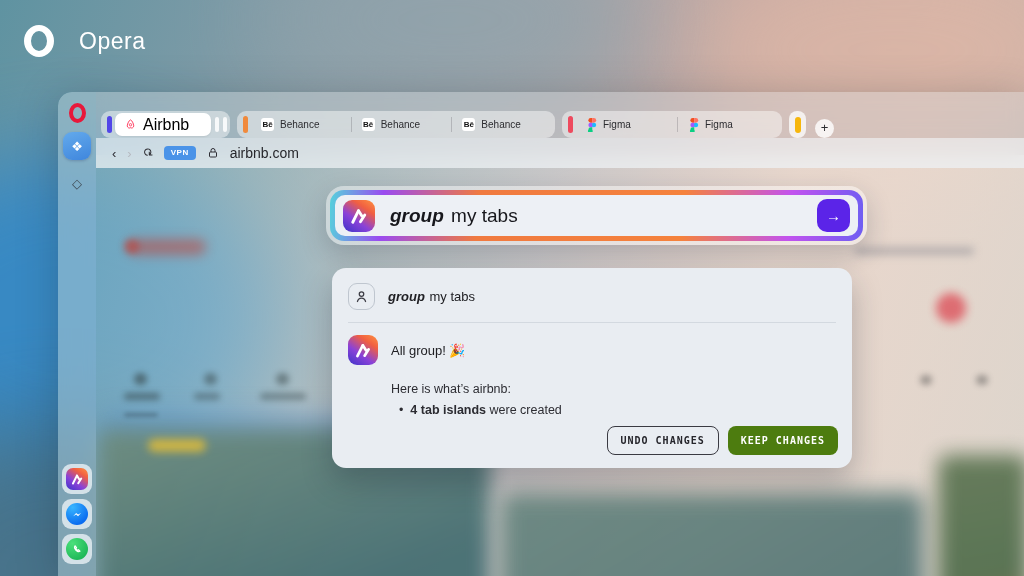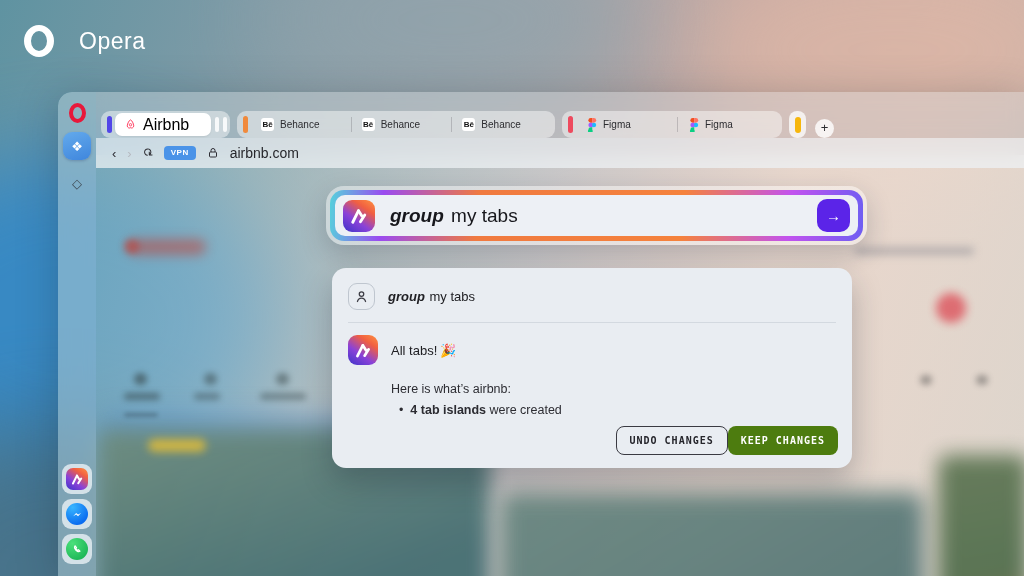--- a/index.html
+++ b/index.html
@@ -119,21 +119,21 @@
           border-radius:14px;box-shadow:0 14px 30px rgba(25,35,55,.28);padding:15px 16px;box-sizing:border-box;}
   .drow{display:flex;align-items:center;gap:13px;}
   .avatar{width:27px;height:27px;border:1px solid #bfc6cf;border-radius:9px;display:flex;
           align-items:center;justify-content:center;box-sizing:border-box;flex:none;}
   .dtext{font-size:13px;color:#202024;}
   .dtext i{font-weight:bold;margin-right:1px;}
   .divider{height:1px;background:#d3d9e0;margin:12px 0;}
   .dlg-aria{width:30px;height:30px;}
   .changes{margin:17px 0 0 43px;font-size:12.5px;color:#2c2c32;}
   .bullet{margin:7px 0 0 51px;font-size:12.5px;color:#2c2c32;}
-  .btnrow{position:absolute;right:14px;bottom:13px;display:flex;}
+  .btnrow{position:absolute;right:14px;bottom:13px;display:flex;gap:9px;}
   .btn{height:29px;border-radius:8px;font-family:"DejaVu Sans Mono",monospace;font-weight:bold;
        font-size:10px;letter-spacing:1px;padding:0 13px;display:flex;align-items:center;}
   .btn.undo{background:transparent;border:1.5px solid #3a3a42;color:#26262c;}
   .btn.keep{background:#4d7c0f;border:none;color:#fff;}
 </style>
 </head>
 <body>
 
 <div id="stage">
 
@@ -318,21 +318,21 @@
       <div class="divider"></div>
 
       <div class="drow">
         <div class="aria-icon dlg-aria">
           <svg viewBox="0 0 24 24" fill="none" stroke="#fff" stroke-width="3" stroke-linecap="round">
             <path d="M6 19 L12 7"></path>
               <path d="M12 7 L15.5 12.5"></path>
               <path d="M14 18.5 L18.5 11.5"></path>
           </svg>
         </div>
-        <div class="dtext">All tabs! 🎉</div>
+        <div class="dtext">All group! 🎉</div>
       </div>
 
       <div class="changes">Here is what’s airbnb:</div>
       <div class="bullet">
         <span>•</span>&nbsp;
         <b>4 tab islands</b><span> were created</span>
       </div>
 
       <div class="btnrow">
         <button class="btn undo">UNDO CHANGES</button>

